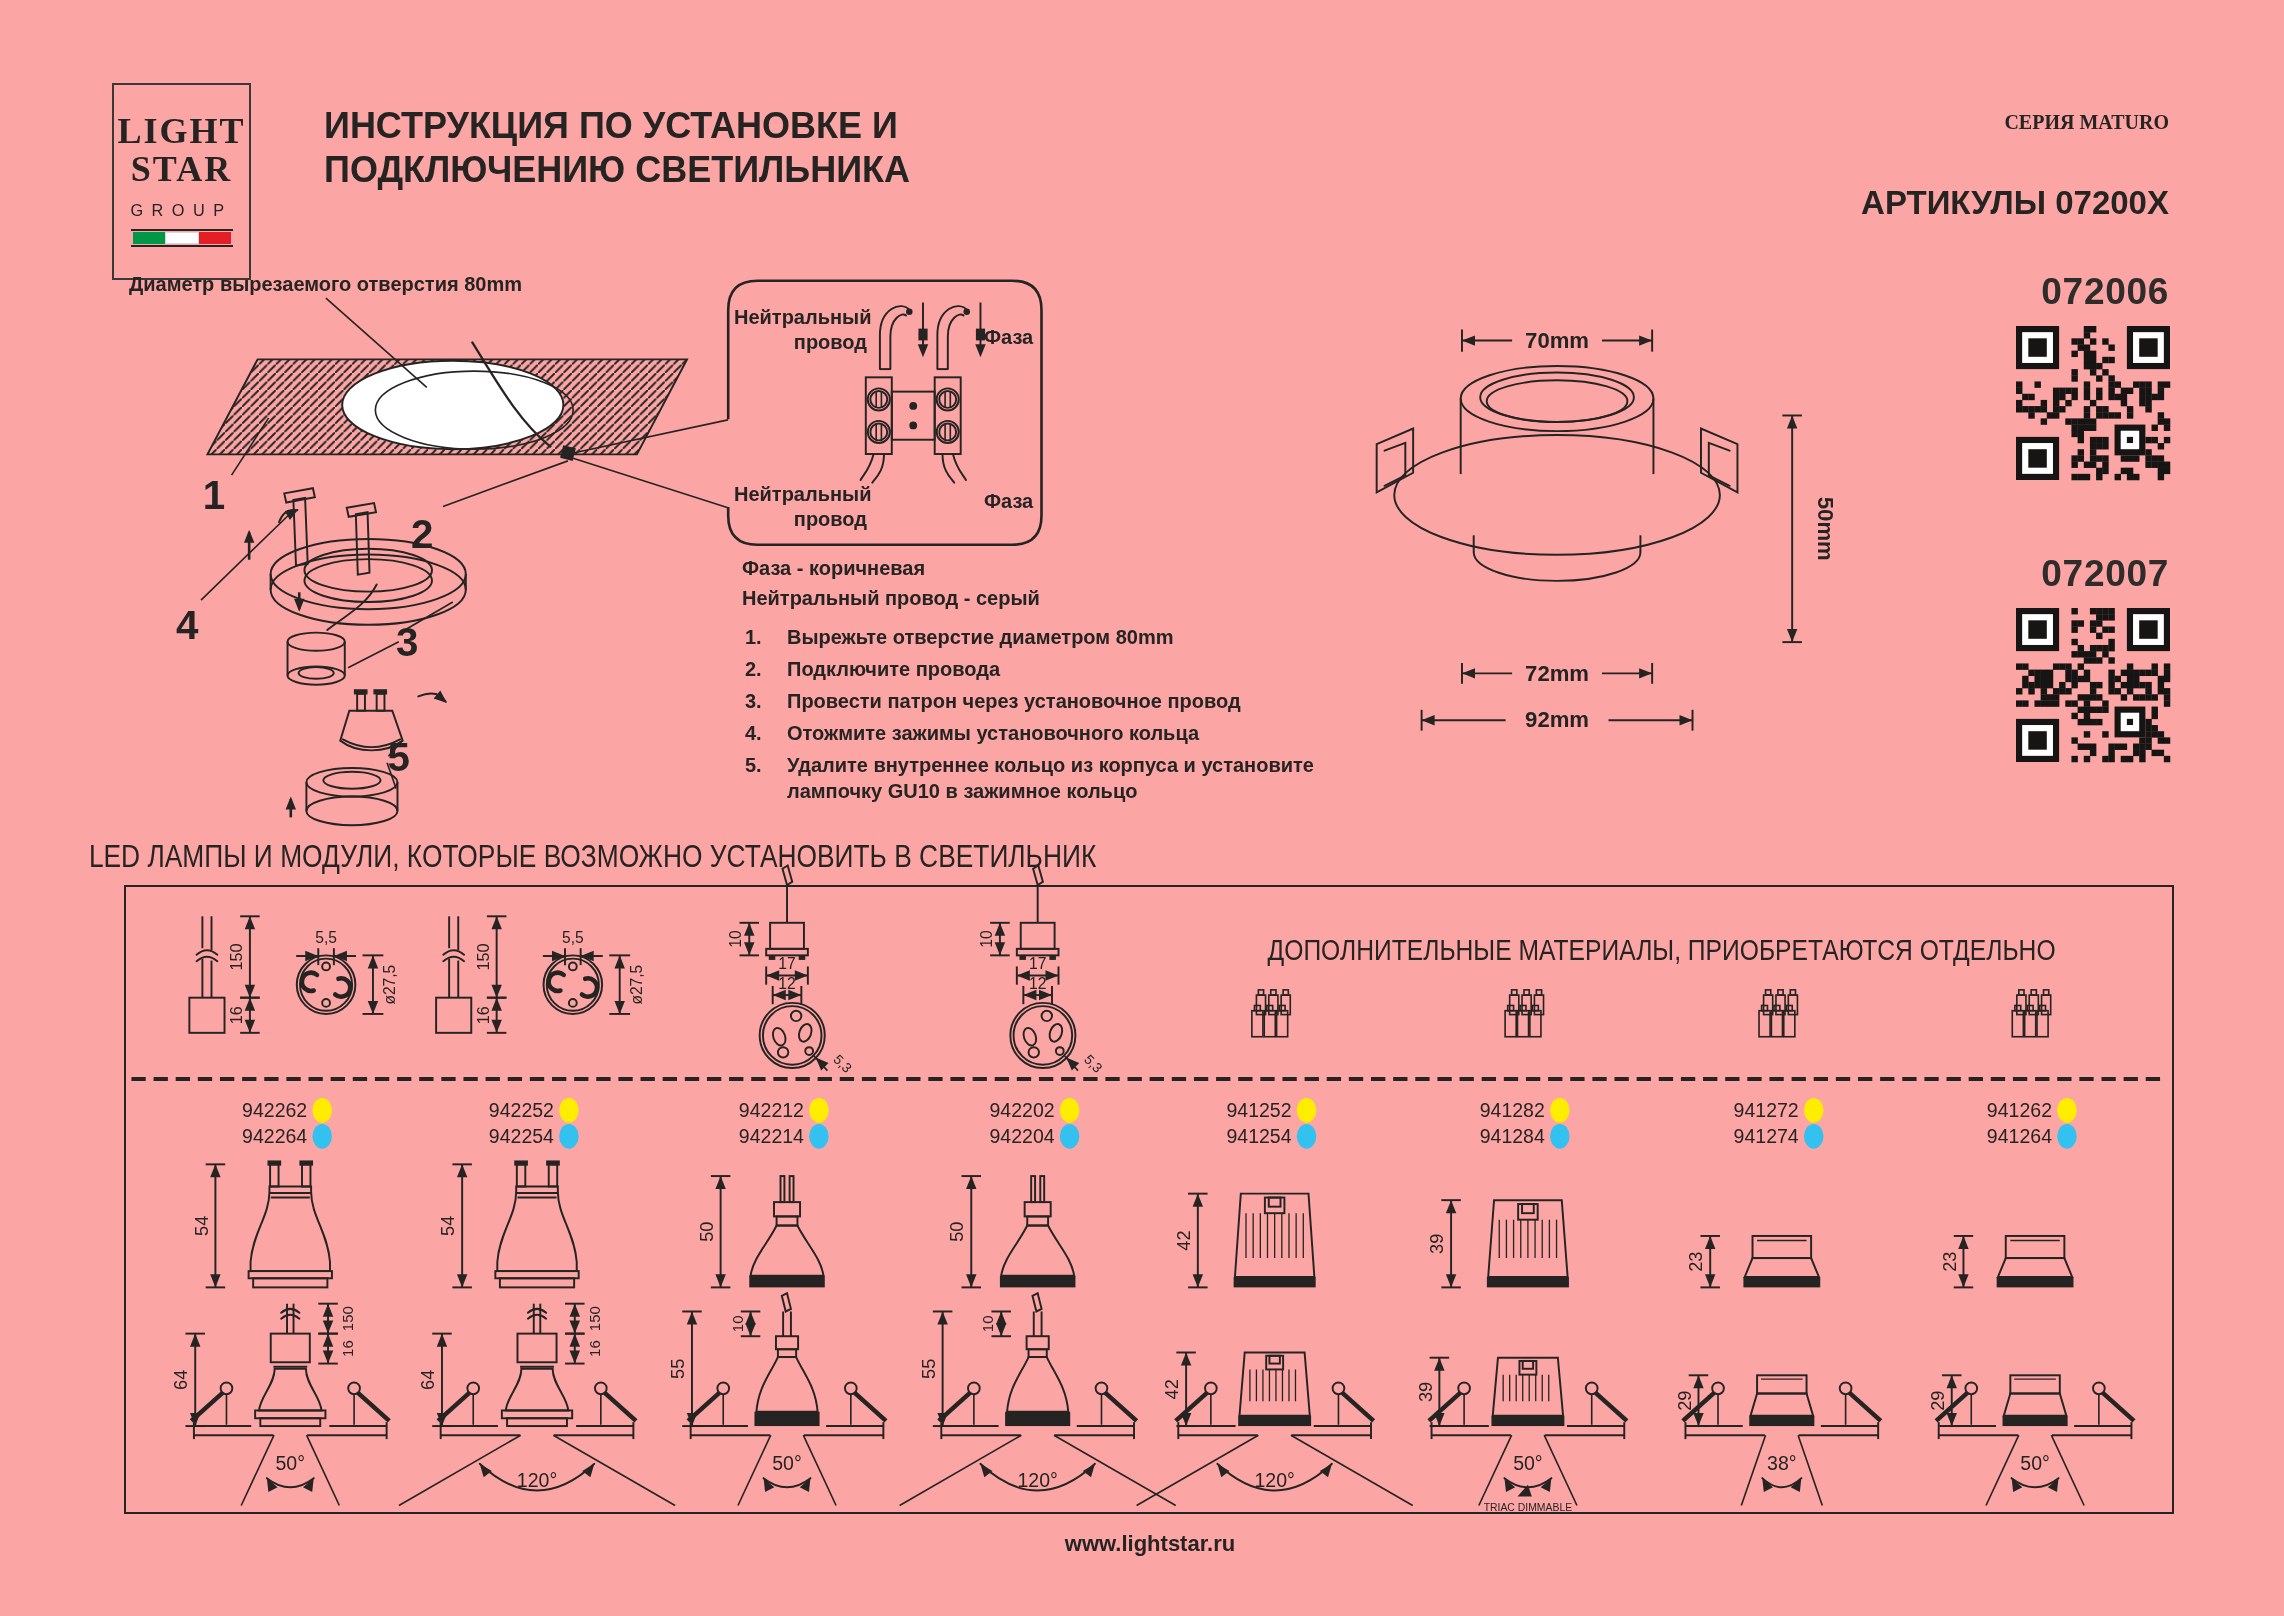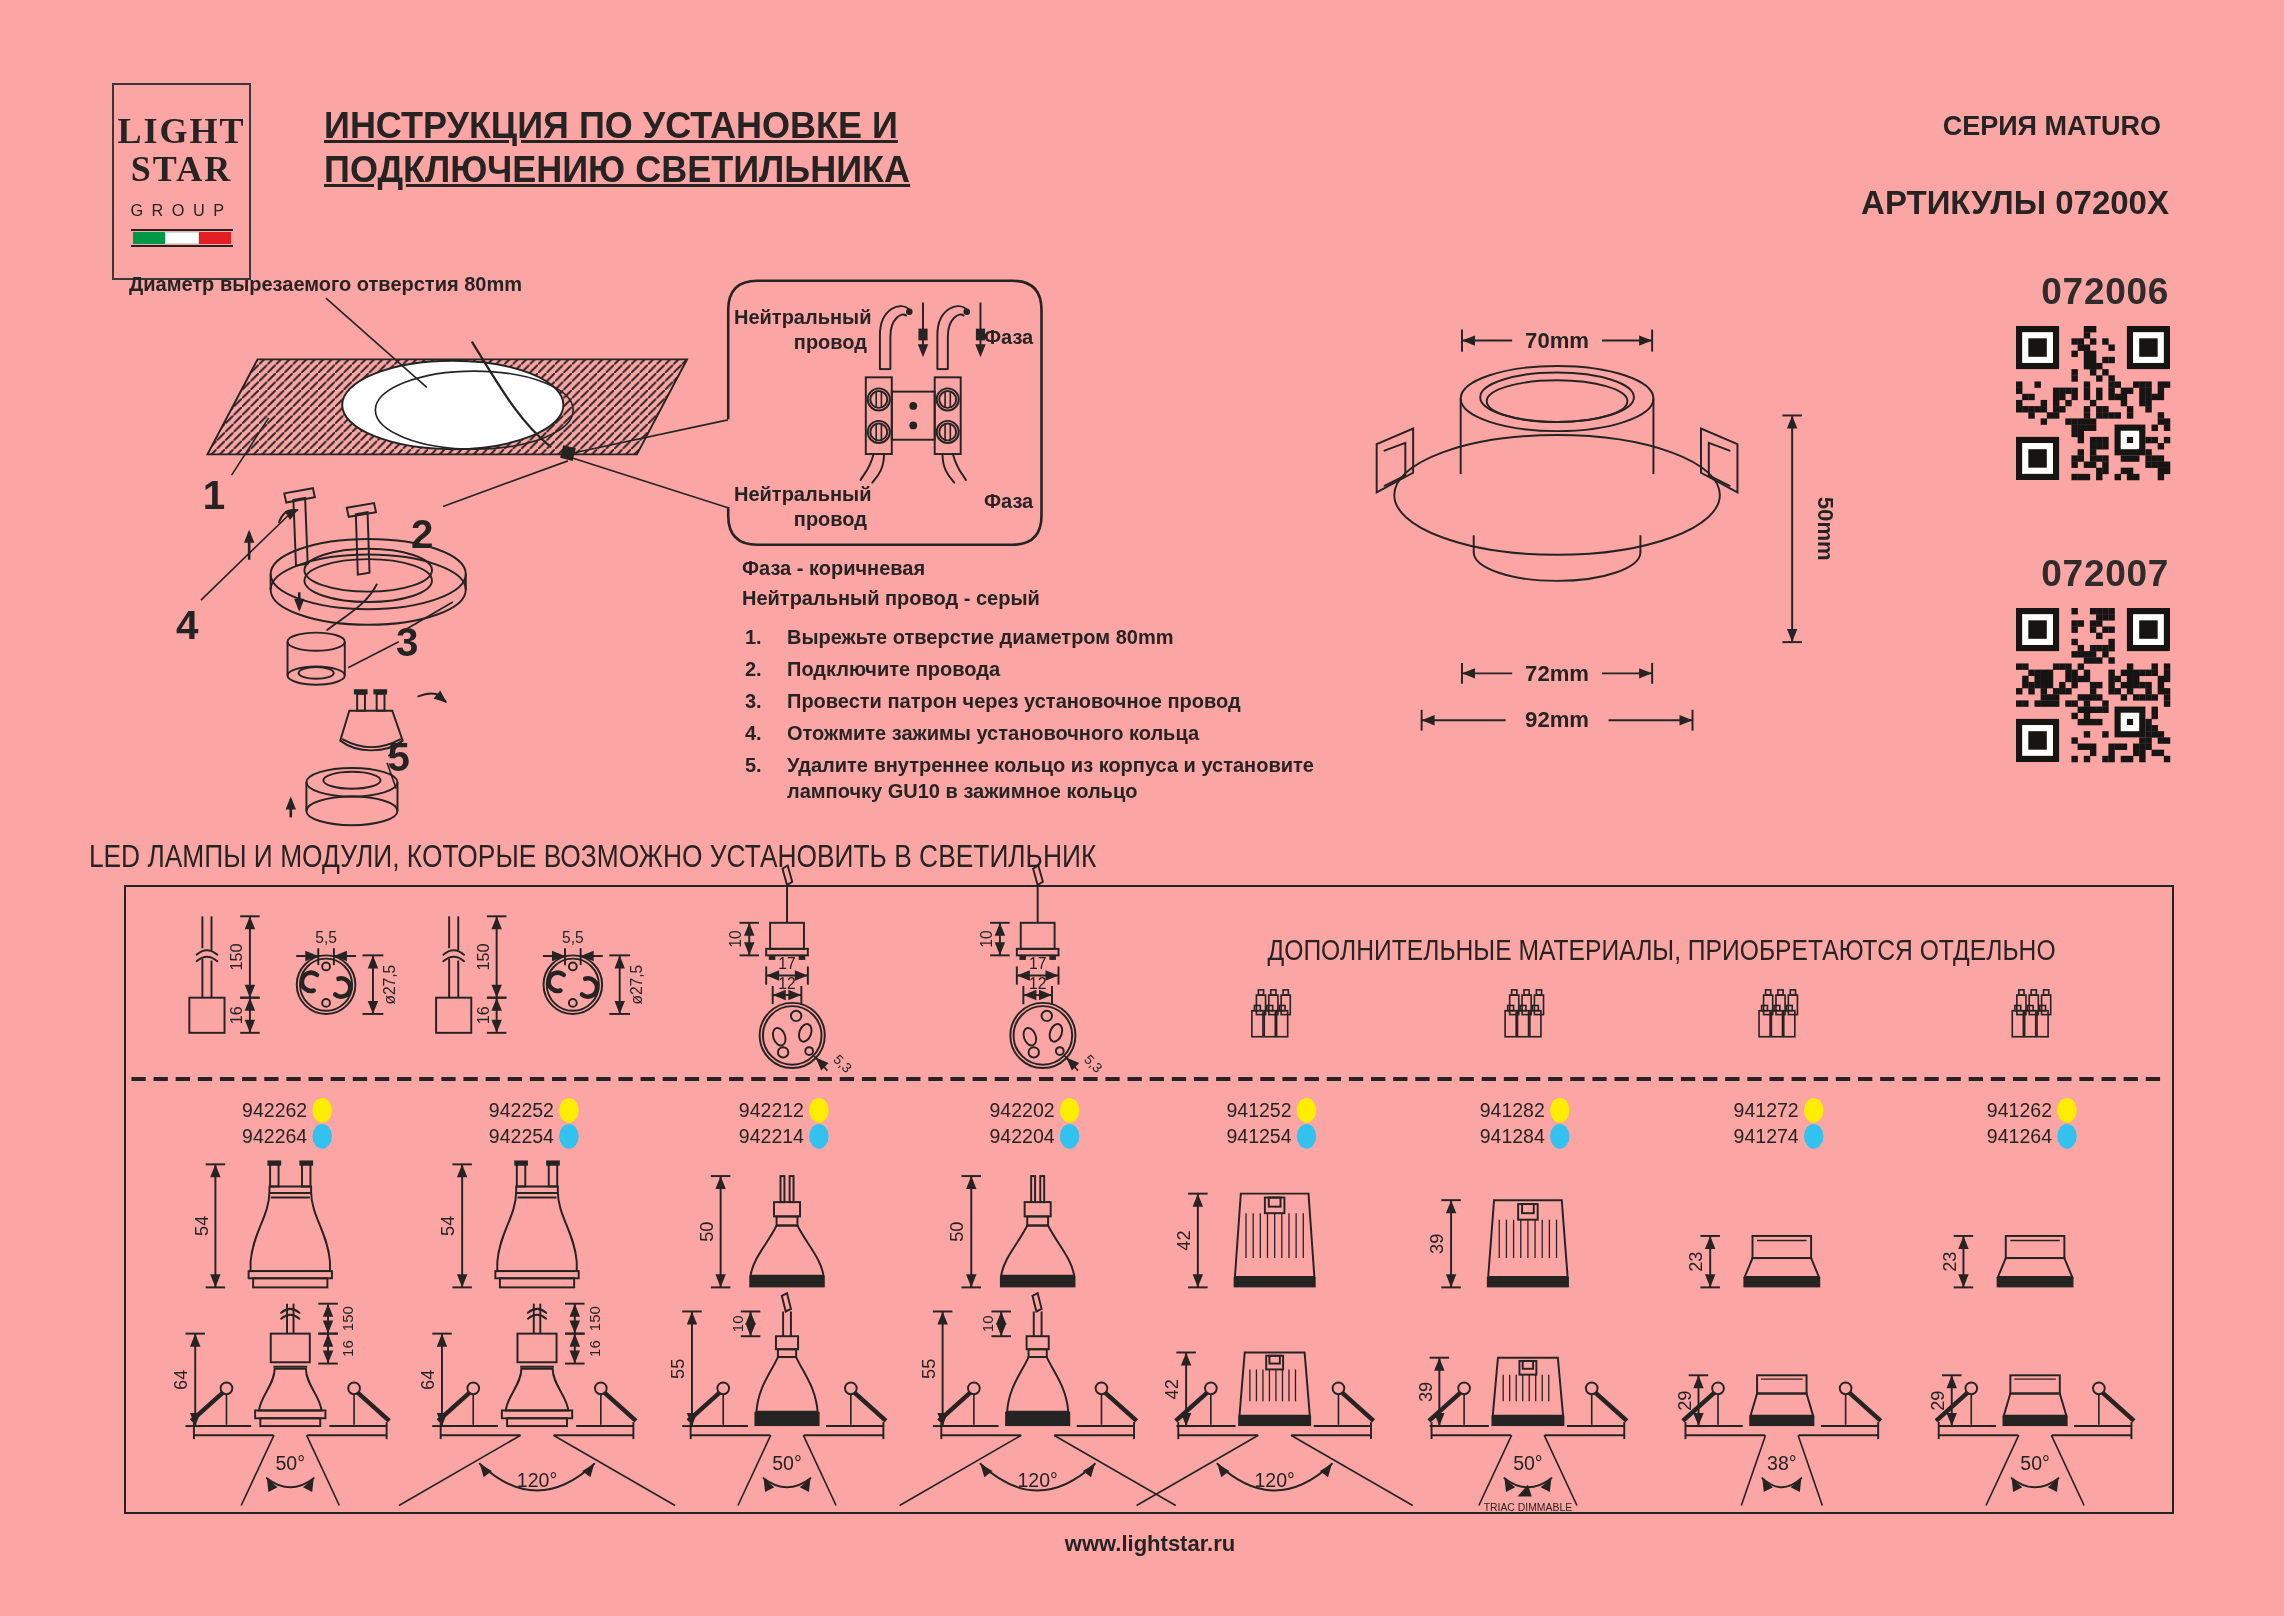--- a/index.html
+++ b/index.html
@@ -6,21 +6,21 @@
   .page{position:relative;width:2284px;height:1616px;background:#fca5a5;overflow:hidden;
         font-family:"Liberation Sans",sans-serif;color:#262422;}
   .abs{position:absolute;}
   .logo{border:2px solid #3a3938;text-align:center;}
   .logo .l1,.logo .l2{font-family:"Liberation Serif",serif;font-weight:700;font-size:36px;line-height:38px;letter-spacing:2px;}
   .logo .l3{font-size:16.3px;letter-spacing:8.5px;margin-top:13px;font-weight:400;}
   .flag{position:relative;margin:9px auto 0;width:102px;}
   .flag .bar{height:2px;background:#262422;}
   .flag .tri{display:flex;height:11.7px;margin:1.3px 2px;}
   .flag .tri span{flex:1;}
-  .doc-title{font-weight:700;font-size:36px;line-height:44px;letter-spacing:0px;text-decoration:underline;}
+  .doc-title{font-weight:700;font-size:36px;line-height:44px;letter-spacing:0px;}
   .hdr-right{text-align:right;font-weight:700;}
   .note{font-weight:700;font-size:20px;}
   .wire-note{font-weight:700;font-size:20px;}
   .steps .row{display:flex;margin-bottom:5.9px;font-weight:700;font-size:20px;line-height:26px;}
   .steps .num{width:42px;flex:none;}
   .steps .txt{width:547px;}
   .bubble-label{font-weight:700;font-size:20px;line-height:25px;text-align:right;}
   .phase-label{font-weight:700;font-size:20px;}
   .qr-label{text-align:right;font-weight:700;font-size:37px;letter-spacing:0.7px;color:#2e2d2c;}
   .sec-title{width:100%;text-align:left;font-size:31px;font-weight:400;}
@@ -49,21 +49,21 @@
         </div>
       <div class="bar"></div>
     </div>
   </div>
 
   <div class="abs doc-title" style="left:324px;top:104px;">
     <div>ИНСТРУКЦИЯ ПО УСТАНОВКЕ И</div>
     <div>ПОДКЛЮЧЕНИЮ СВЕТИЛЬНИКА</div>
   </div>
 
-  <div class="abs hdr-right" style="right:123px;top:111px;font-size:27px;">СЕРИЯ MATURO</div>
+  <div class="abs hdr-right" style="right:115px;top:111px;font-size:20px;font-family:Liberation Serif, serif;">СЕРИЯ MATURO</div>
   <div class="abs hdr-right" style="right:115px;top:148px;font-size:33px;margin-top:36px;">АРТИКУЛЫ 07200X</div>
 
   <div class="abs note" style="left:129px;top:273px;">Диаметр вырезаемого отверстия 80mm</div>
 
   <svg id="install-svg" class="abs" style="left:98px;top:280px;" width="638" height="553" viewBox="0 0 980 850">
       <defs>
         <pattern id="hh" width="13" height="13" patternUnits="userSpaceOnUse">
           <line x1="0" y1="13" x2="13" y2="0" stroke="#262422" stroke-width="3"></line>
         </pattern>
       </defs>

